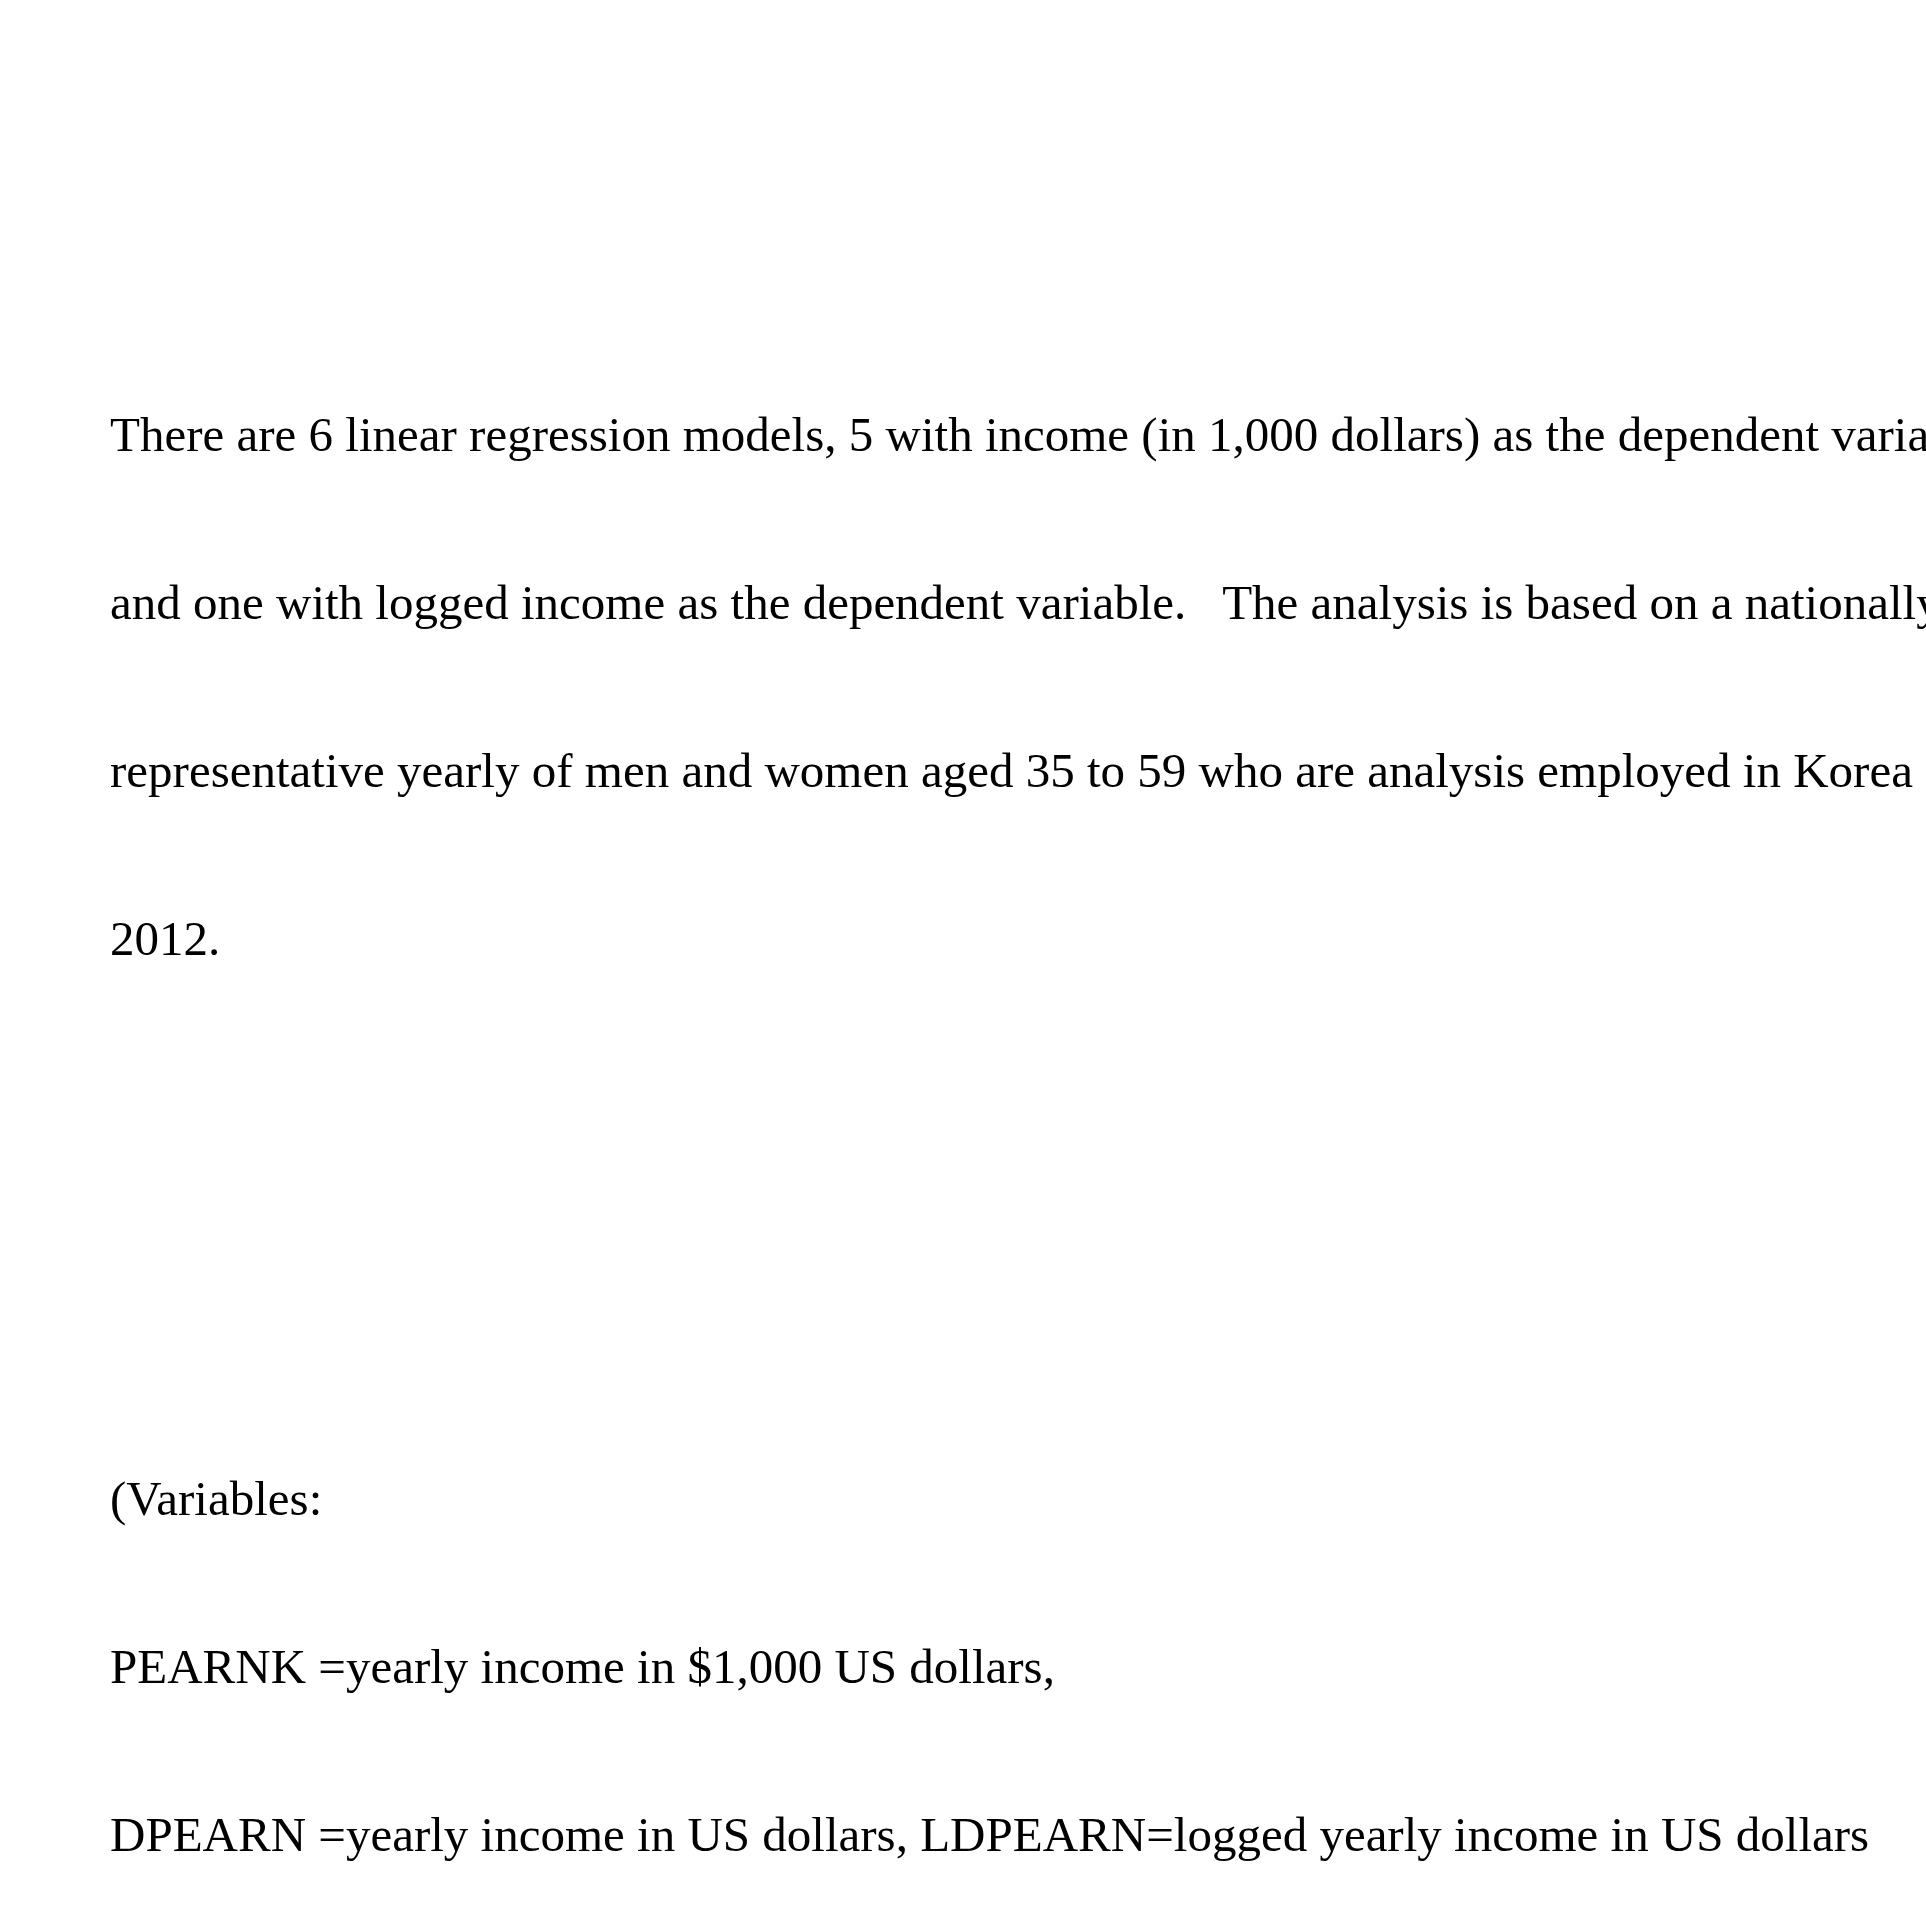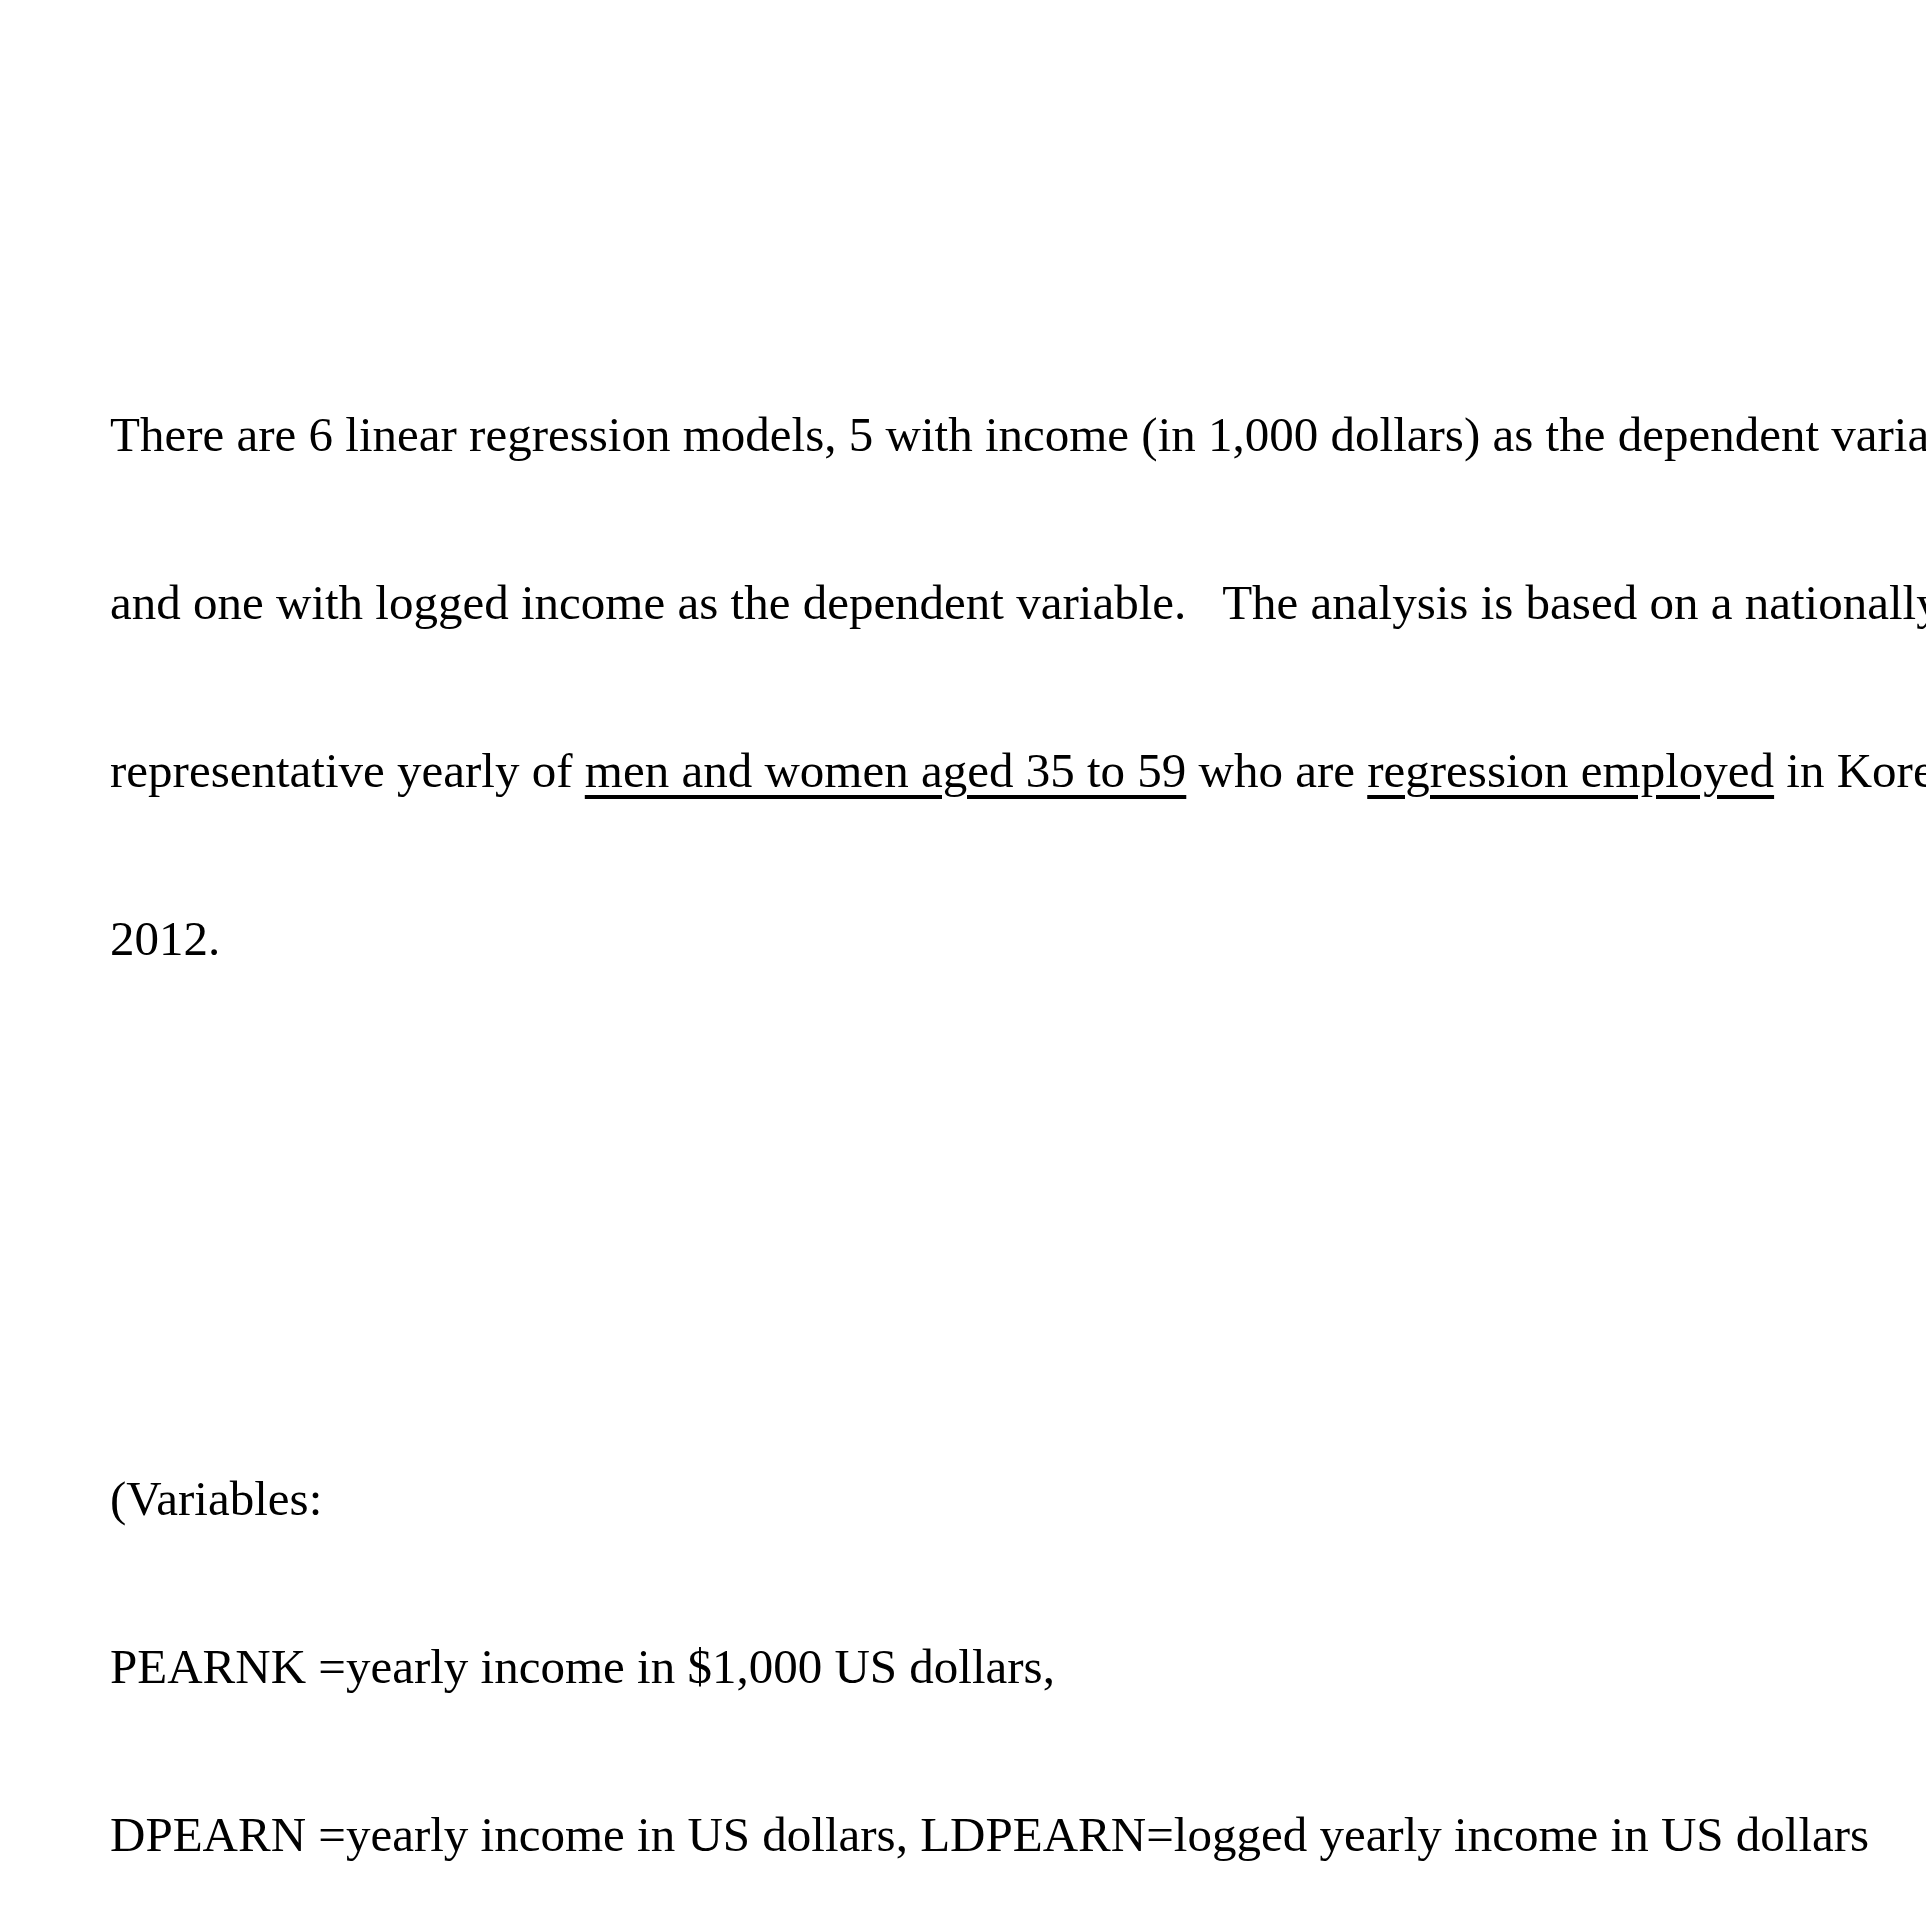--- a/index.html
+++ b/index.html
@@ -22,36 +22,35 @@
     top: 71px;
     font-size: 49px;
     line-height: 56px;
     white-space: pre;
     color: #000000;
   }
   .section { margin-top: 56px; }
   .section:first-child { margin-top: 0; }
   .line { white-space: pre; }
   .ul-seg {
-    text-decoration: underline;
     text-decoration-thickness: 3.9px;
     text-underline-offset: 7.7px;
     text-decoration-color: #000000;
   }
 </style>
 </head>
 <body>
 
 <div class="doc">
 
   
   <div class="section">
     <div class="line">There are 6 linear regression models, 5 with income (in 1,000 dollars) as the dependent variable</div>
     <div class="line">and one with logged income as the dependent variable.   The analysis is based on a nationally</div>
-    <div class="line"><span>representative yearly of </span><span class="ul-seg">men and women aged 35 to 59</span><span> who are </span><span class="ul-seg">regression employed</span><span> in Korea in</span></div>
+    <div class="line"><span>representative yearly of </span><span class="ul-seg">men and women aged 35 to 59</span><span> who are </span><span class="ul-seg">analysis employed</span><span> in Korea in</span></div>
     <div class="line">2012.</div>
   </div>
 
   
   <div class="section">
     <div class="line">(Variables:</div>
     <div class="line">PEARNK =yearly income in $1,000 US dollars,</div>
     <div class="line">DPEARN =yearly income in US dollars, LDPEARN=logged yearly income in US dollars</div>
   </div>
 

